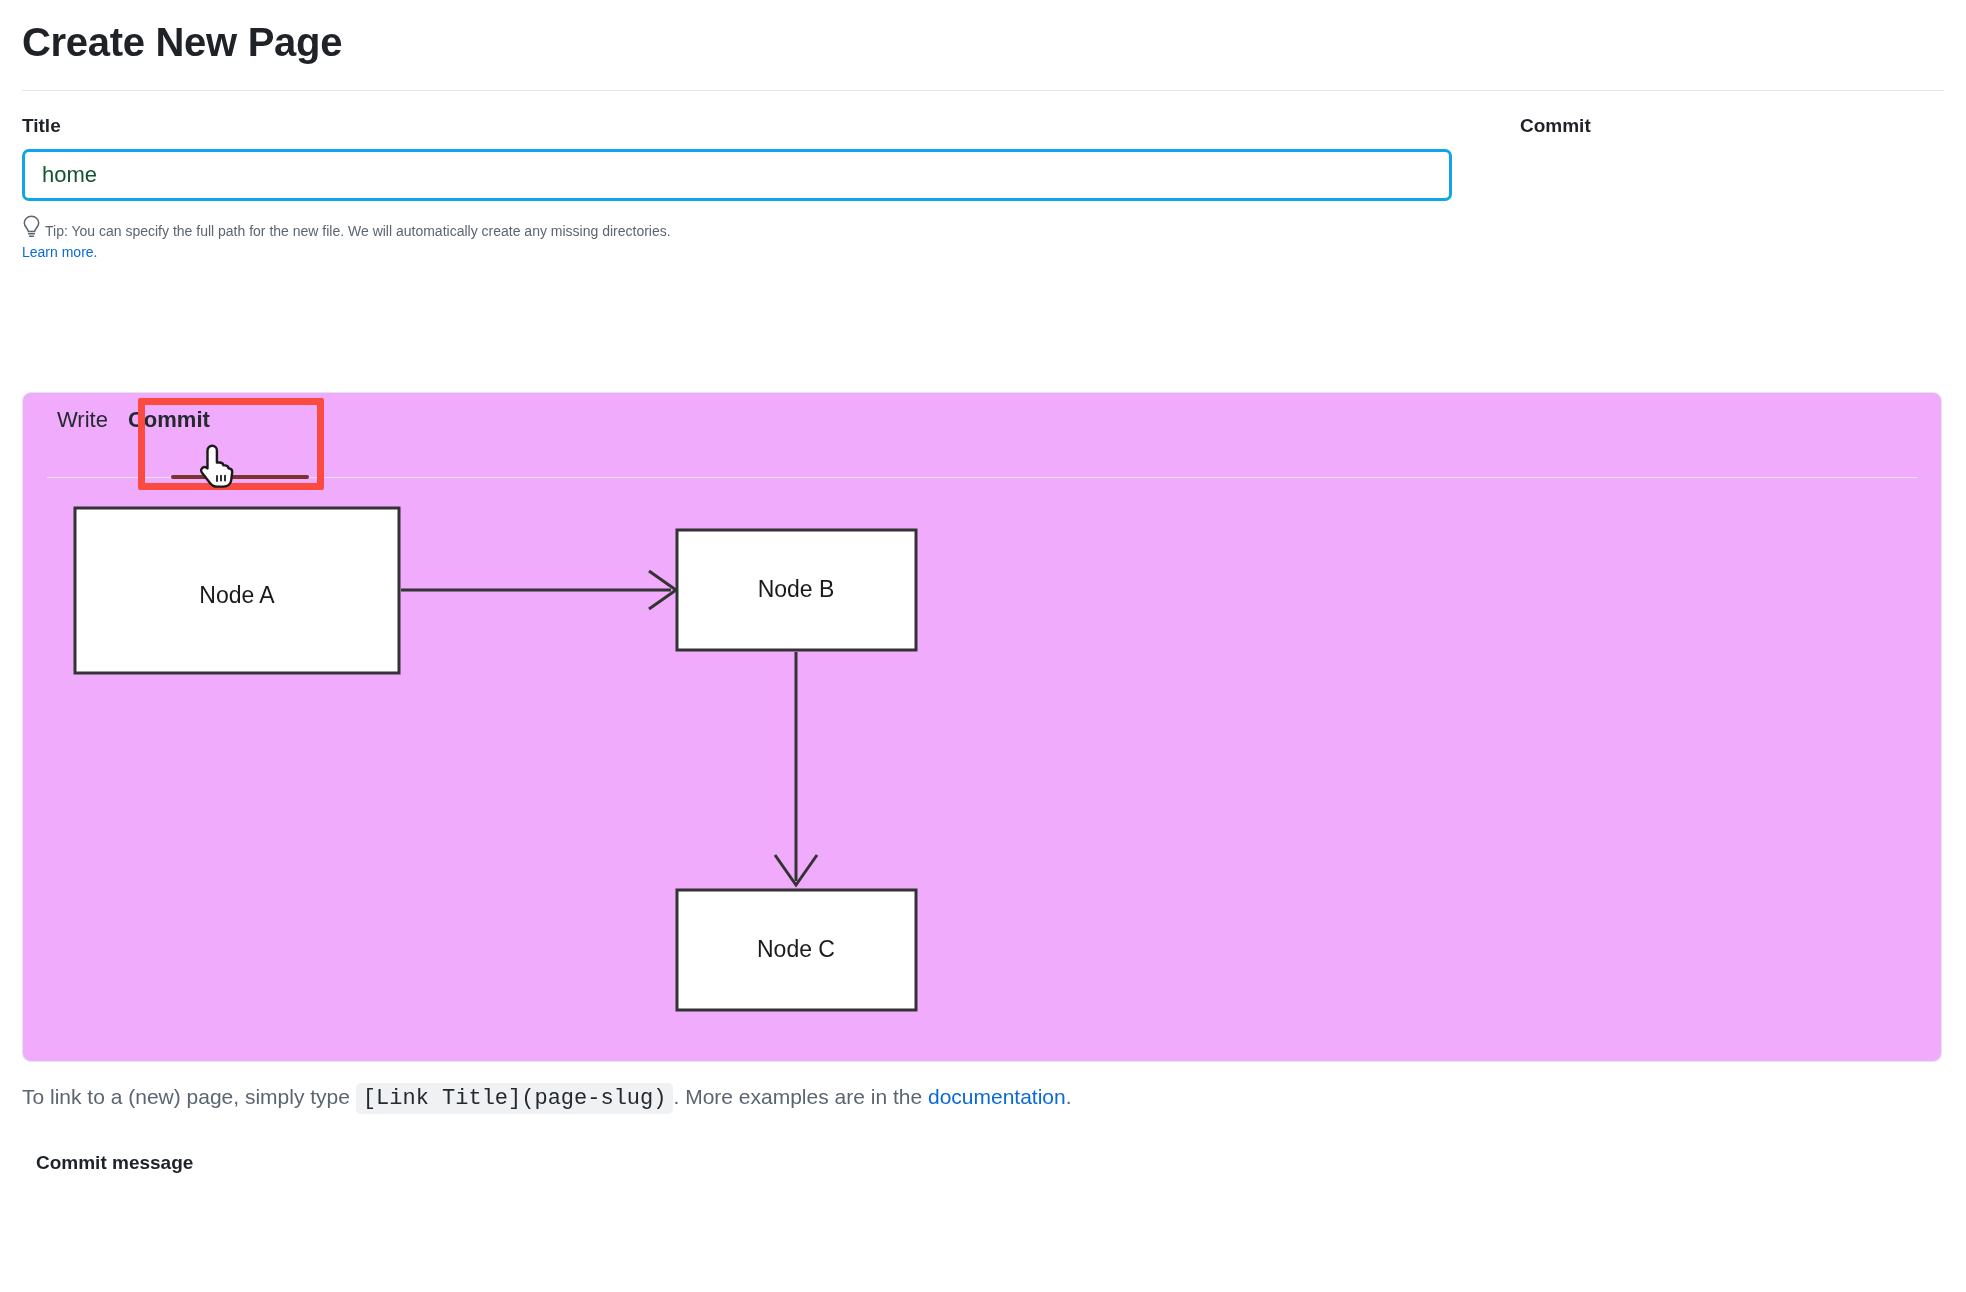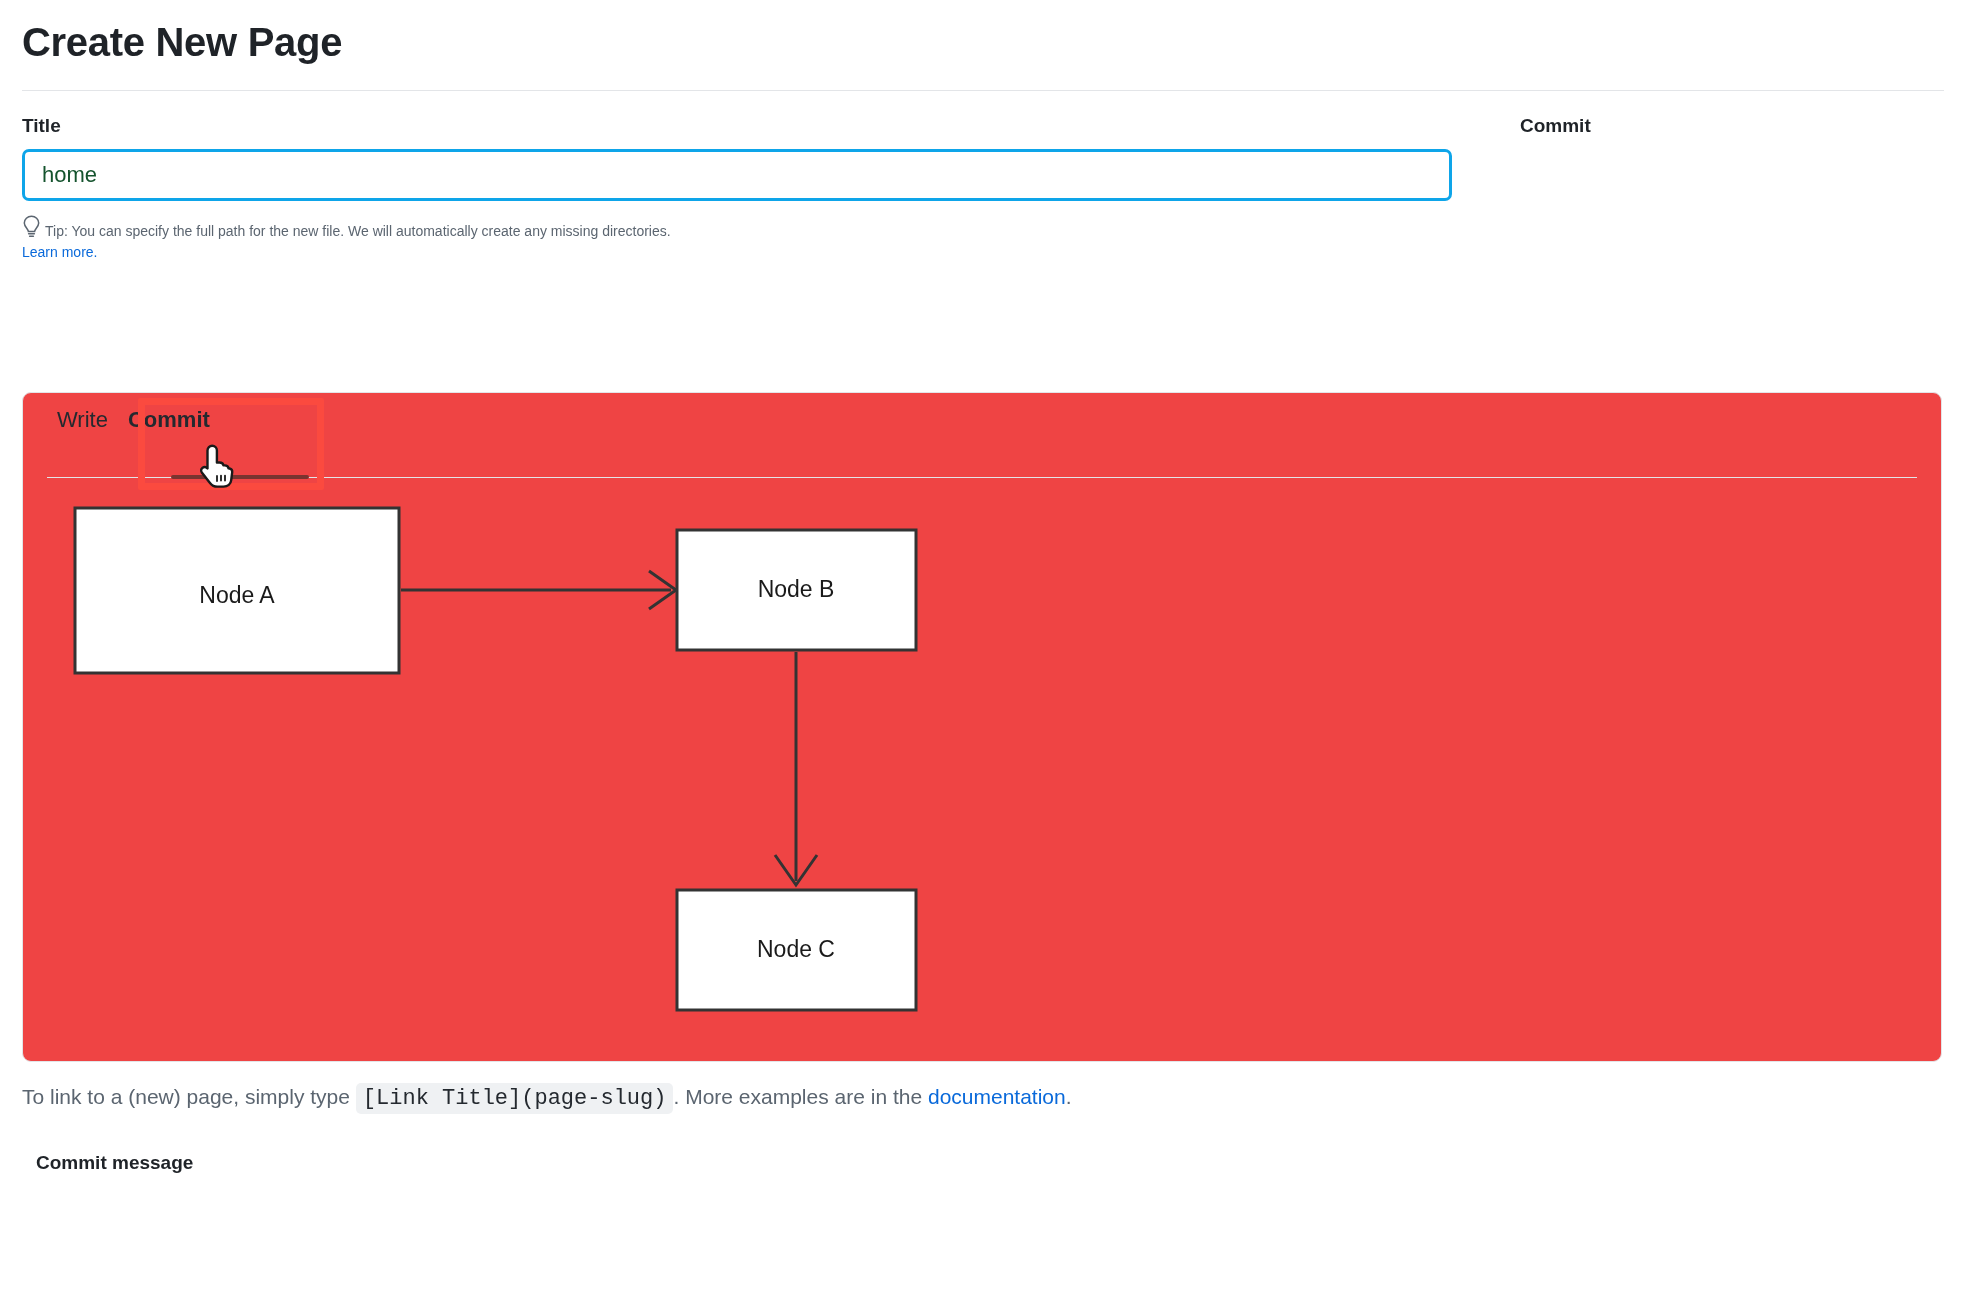--- a/index.html
+++ b/index.html
@@ -120,21 +120,21 @@
 
   
   .editor-card {
     position: absolute;
     left: 22px;
     top: 392px;
     width: 1920px;
     height: 670px;
     border: 1px solid #e3e5e8;
     border-radius: 9px;
-    background: #ef4444;
+    background: #f0abfc;
   }
 
   .tabbar {
     position: relative;
     height: 64px;
     padding: 0 24px;
     display: flex;
     align-items: flex-start;
   }
   .tab {

